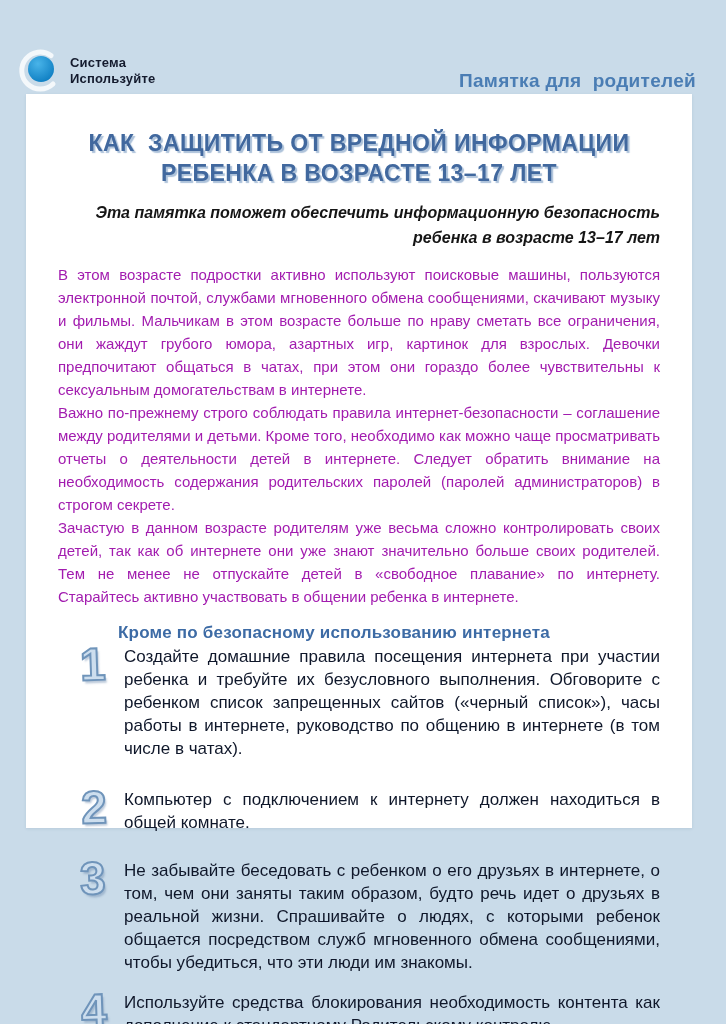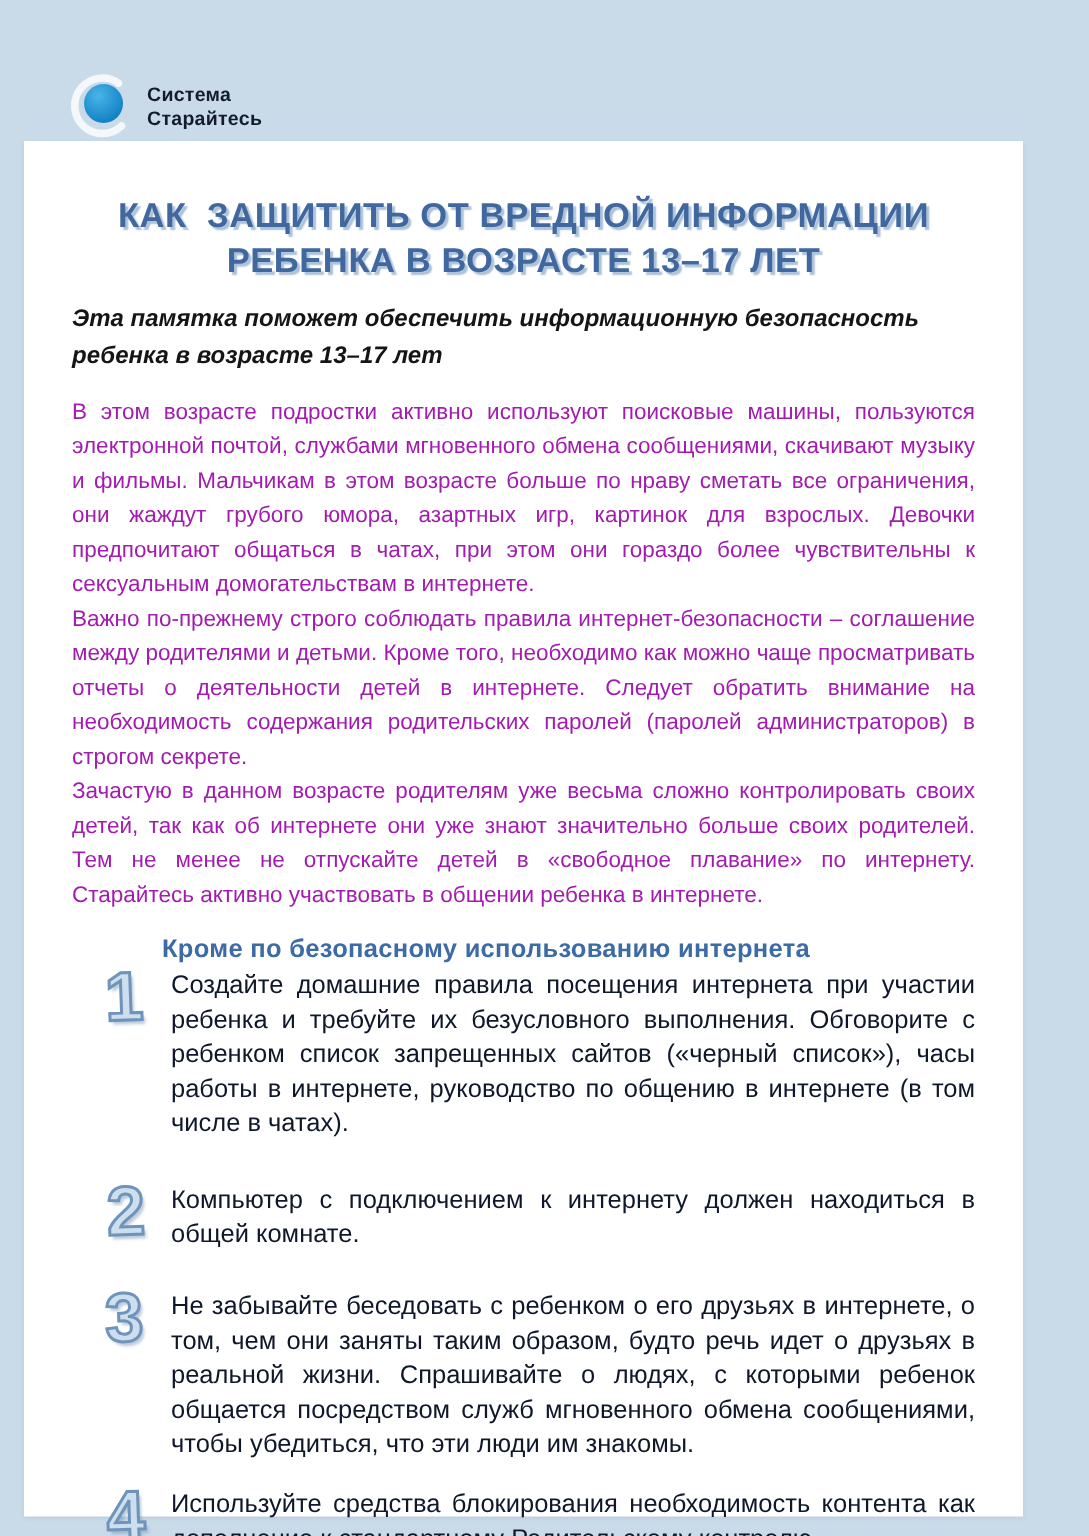--- a/index.html
+++ b/index.html
@@ -9,54 +9,54 @@
     width: 726px; height: 1024px;
     position: relative;
     overflow: hidden;
     color: #1b1b1b;
   }
   .page { width: 726px; height: 1024px; background: #c9dbe9; position: relative; }
 
   
   .hdr {
     display: flex; justify-content: space-between; align-items: flex-end;
-    padding: 26px 30px 0 44px;
+    padding: 26px 30px 0 16px;
     height: 94px;
   }
   .logo { display: flex; align-items: center; gap: 8px; }
   .logo-ic { width: 46px; height: 46px; display: block; }
   .logo-tx {
     font-weight: bold; font-size: 13px; line-height: 16px;
     color: #141b2e; letter-spacing: .2px;
   }
   .doc-type {
     font-weight: bold; font-size: 19px; color: #4a7db4;
     white-space: pre; padding-bottom: 2px; letter-spacing: .3px;
   }
 
   
   .card {
-    position: absolute; left: 16px; top: 94px;
-    width: 666px; height: 917px;
+    position: absolute; left: 26px; top: 94px;
+    width: 666px; height: 734px;
     background: #ffffff;
     box-shadow: 0 1px 3px rgba(40,70,100,.10);
     padding: 34px 32px 0 32px;
   }
 
   .title {
     text-align: center; font-weight: bold;
     font-size: 23px; line-height: 30px;
     color: #41689e; letter-spacing: .4px;
     text-shadow: 2px 2px 1px rgba(158,182,210,.85);
   }
   .title span { white-space: pre; display: block; }
 
   .subtitle {
     margin-top: 12px;
-    text-align: left; font-weight: bold; font-style: italic;
+    text-align: right; font-weight: bold; font-style: italic;
     font-size: 16px; line-height: 25px; color: #151515;
   }
   .subtitle span { display: block; }
 
   .body-text { margin-top: 13px; }
   .body-text p {
     font-size: 15px; line-height: 23px;
     text-align: justify; color: #a21caf;
   }
 
@@ -98,23 +98,24 @@
           <radialGradient id="sph" cx="38%" cy="30%" r="75%">
             <stop offset="0%" stop-color="#49b4e9"></stop>
             <stop offset="100%" stop-color="#0e7ec2"></stop>
           </radialGradient>
         </defs>
         <path d="M 35 7.5 A 18.5 18.5 0 1 0 37 36" fill="none" stroke="#f4f8fb" stroke-width="5" stroke-linecap="round"></path>
         <circle cx="25" cy="21" r="13" fill="url(#sph)"></circle>
       </svg>
       <div class="logo-tx">
         <div>Система</div>
-        <div>Старайтесь</div>
+        <div>Используйте</div>
       </div>
     </div>
+    <div class="doc-type">Памятка для  родителей</div>
   </header>
 
   <main class="card">
 
     <h1 class="title">
       <span>КАК  ЗАЩИТИТЬ ОТ ВРЕДНОЙ ИНФОРМАЦИИ</span>
       <span>РЕБЕНКА В ВОЗРАСТЕ 13–17 ЛЕТ</span>
     </h1>
 
     <div class="subtitle">

